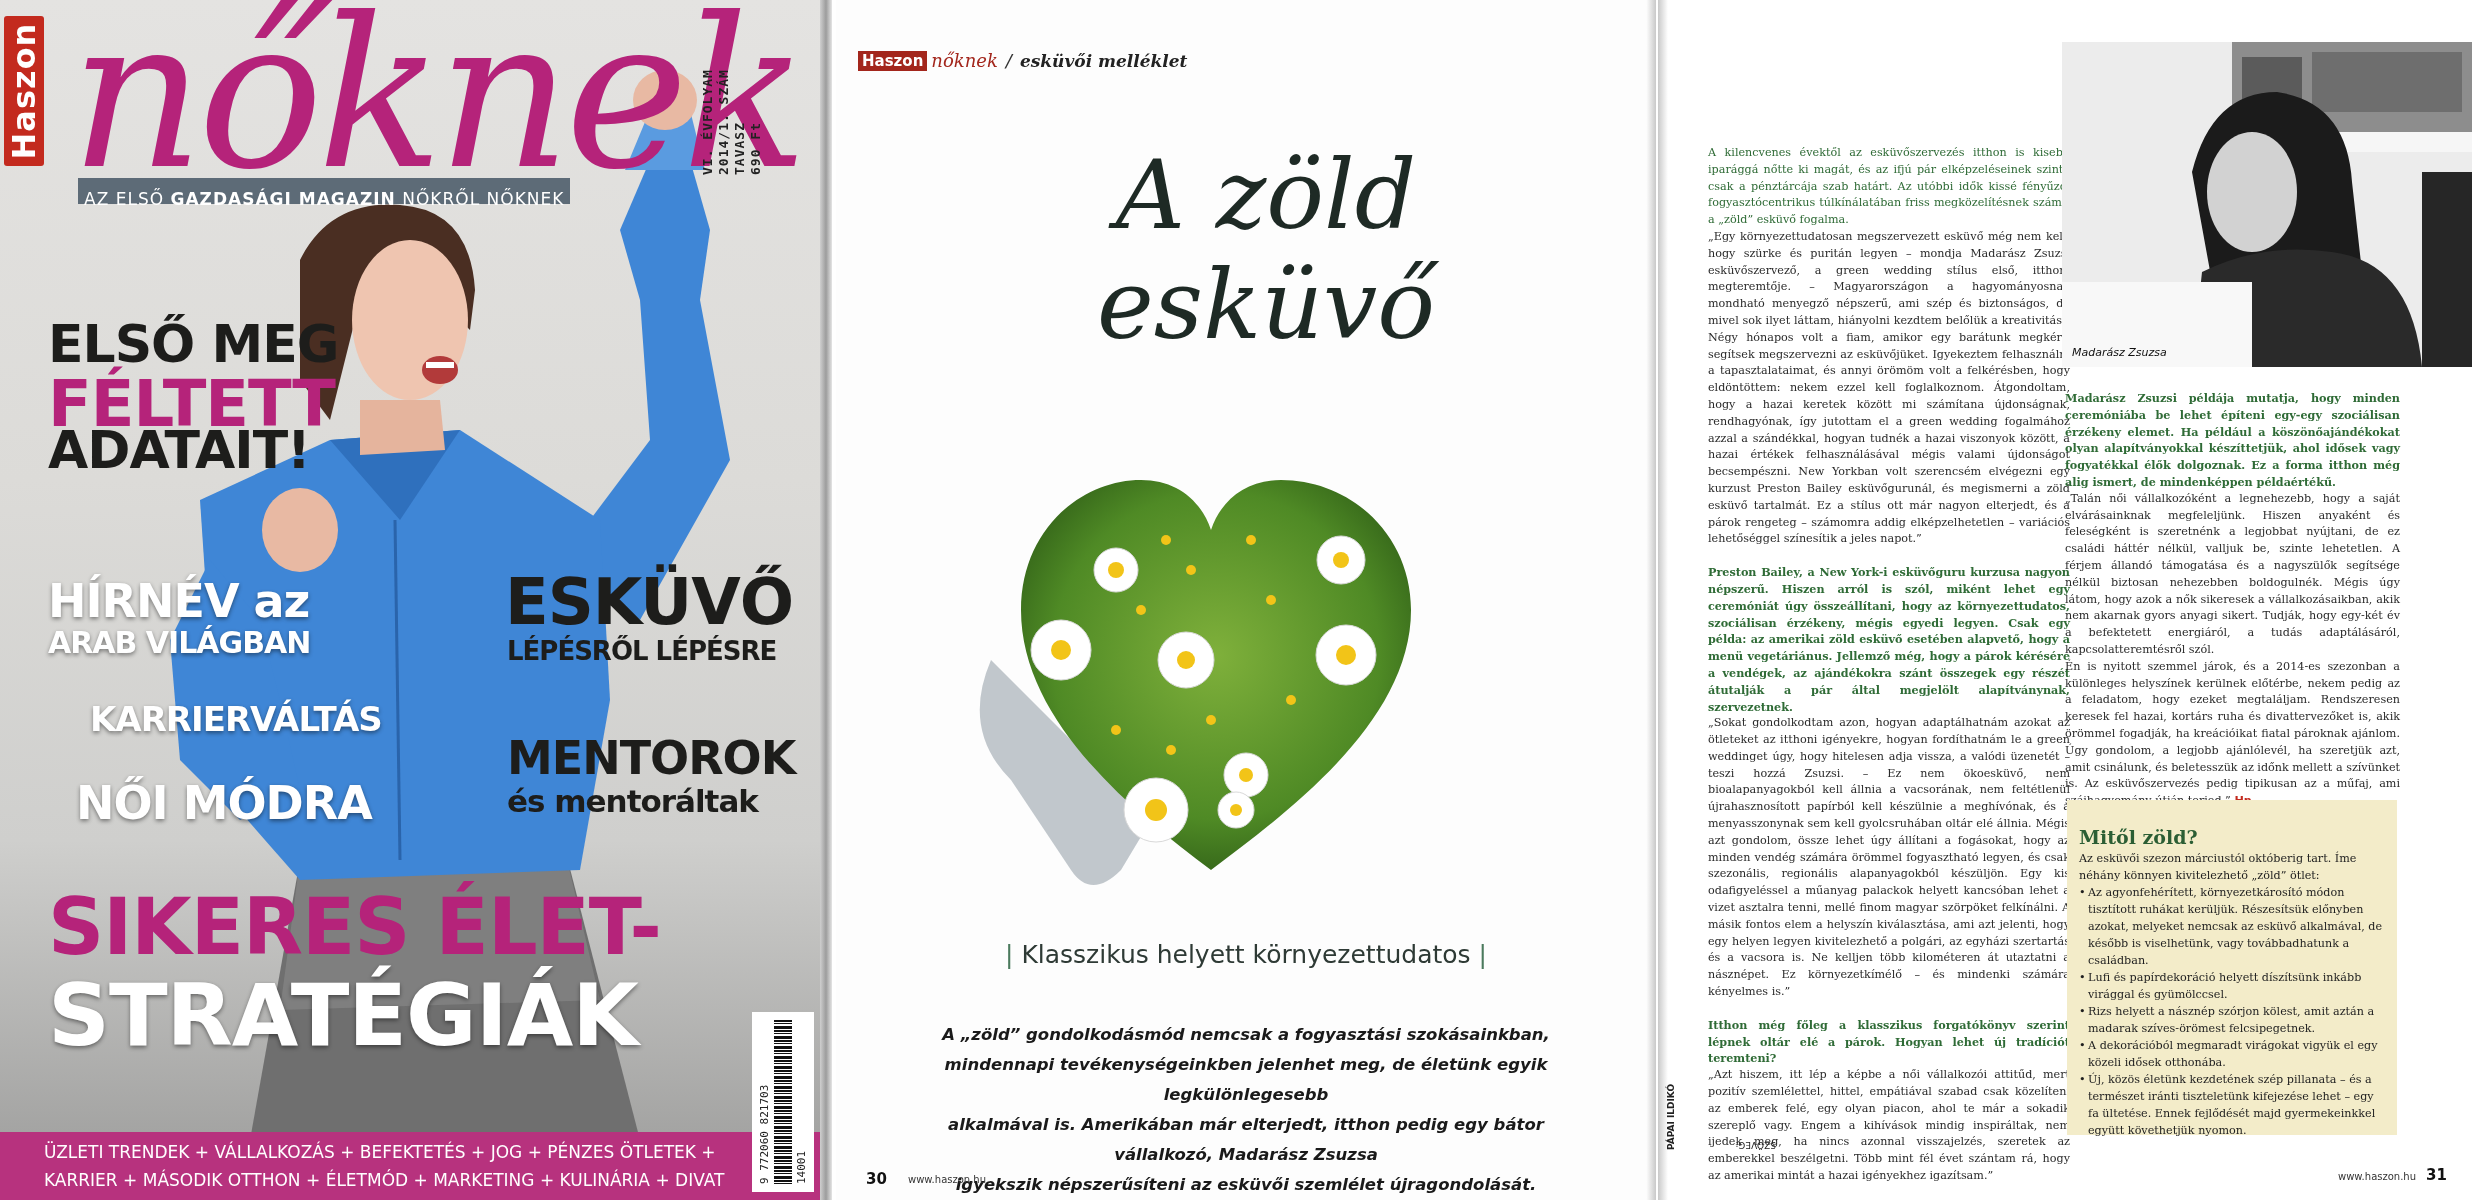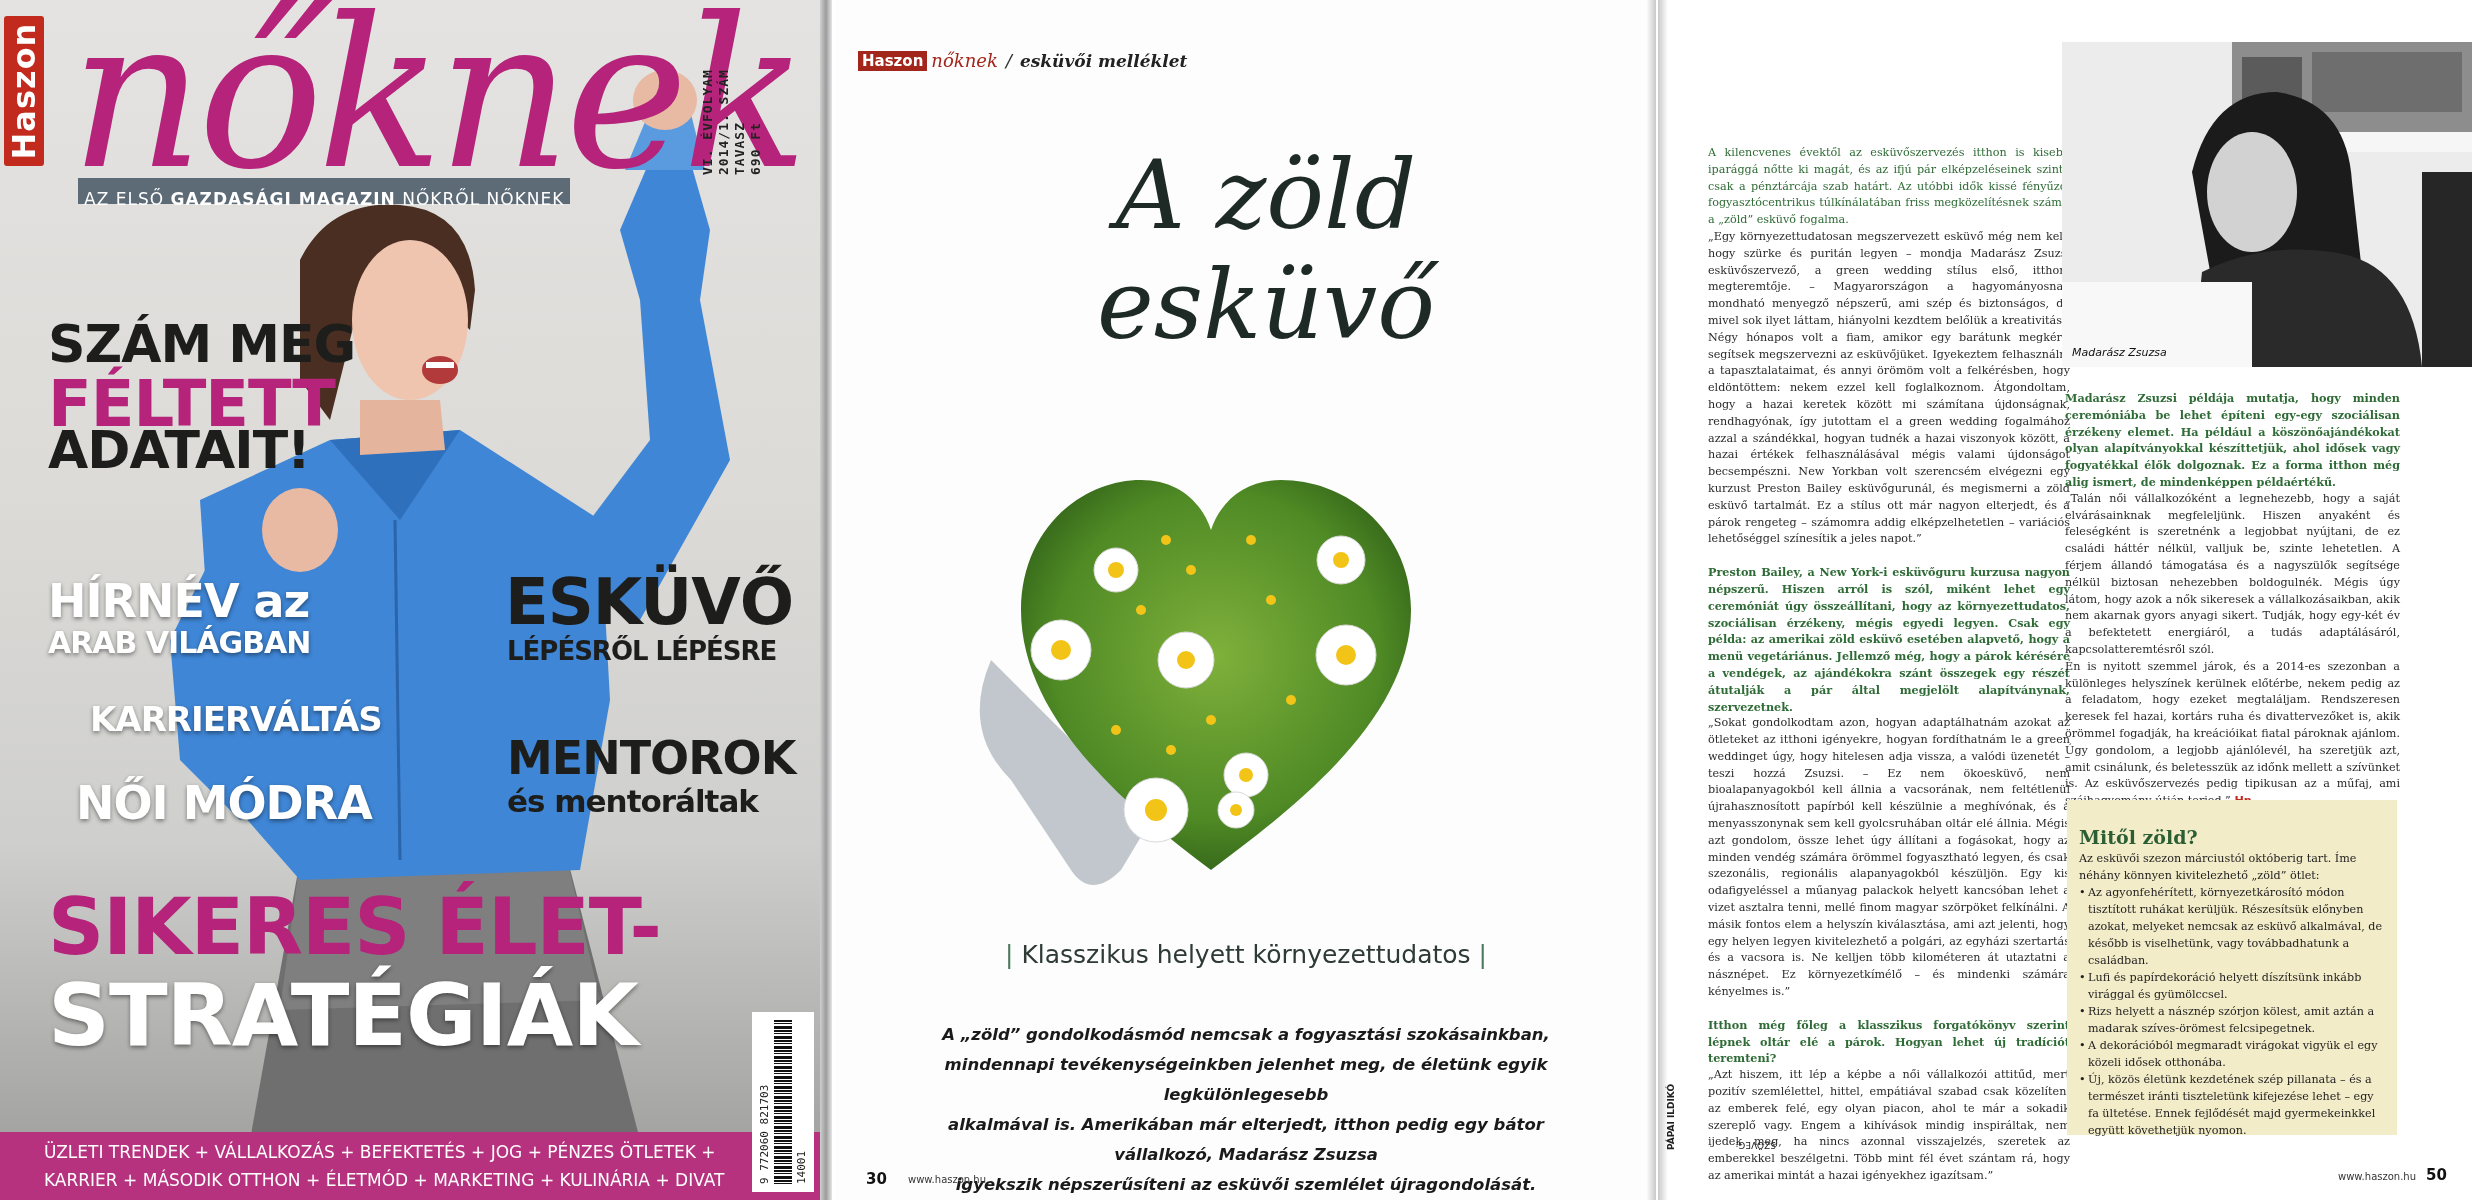--- a/index.html
+++ b/index.html
@@ -165,21 +165,21 @@
 
   <div class="issue-info">
     <div class="rot">
       <div>VI. ÉVFOLYAM</div>
       <div>2014/1. SZÁM</div>
       <div>TAVASZ</div>
       <div>690 Ft</div>
     </div>
   </div>
 
-  <div class="headline hl-dark" style="left:48px; top:318px; font-size:52px;">SZÁM MEG</div>
+  <div class="headline hl-dark" style="left:48px; top:318px; font-size:52px;">ELSŐ MEG</div>
   <div class="headline hl-pink" style="left:48px; top:372px; font-size:64px;">FÉLTETT</div>
   <div class="headline hl-dark" style="left:48px; top:424px; font-size:52px;">ADATAIT!</div>
 
   <div class="headline hl-white" style="left:48px; top:578px; font-size:46px;">HÍRNÉV az</div>
   <div class="headline hl-white" style="left:48px; top:628px; font-size:30px;">ARAB VILÁGBAN</div>
 
   <div class="headline hl-white" style="left:46px; top:702px; font-size:34px;margin-left:44px;">KARRIERVÁLTÁS</div>
   <div class="headline hl-white" style="left:46px; top:780px; font-size:46px;margin-left:30px;">NŐI MÓDRA</div>
 
   <div class="headline hl-dark" style="left:505px; top:570px; font-size:64px;">ESKÜVŐ</div>
@@ -333,14 +333,14 @@
     <ul>
       <li>Az agyonfehérített, környezetkárosító módon tisztított ruhákat kerüljük. Részesítsük előnyben azokat, melyeket nemcsak az esküvő alkalmával, de később is viselhetünk, vagy továbbadhatunk a családban.</li>
       <li>Lufi és papírdekoráció helyett díszítsünk inkább virággal és gyümölccsel.</li>
       <li>Rizs helyett a násznép szórjon kölest, amit aztán a madarak szíves-örömest felcsipegetnek.</li>
       <li>A dekorációból megmaradt virágokat vigyük el egy közeli idősek otthonába.</li>
       <li>Új, közös életünk kezdetének szép pillanata – és a természet iránti tiszteletünk kifejezése lehet – egy fa ültetése. Ennek fejlődését majd gyermekeinkkel együtt követhetjük nyomon.</li>
     </ul>
   </div>
 
   <div class="url-right">www.haszon.hu</div>
-  <div class="folio-right">50</div>
+  <div class="folio-right">31</div>
 </div>
 
 </body></html>

